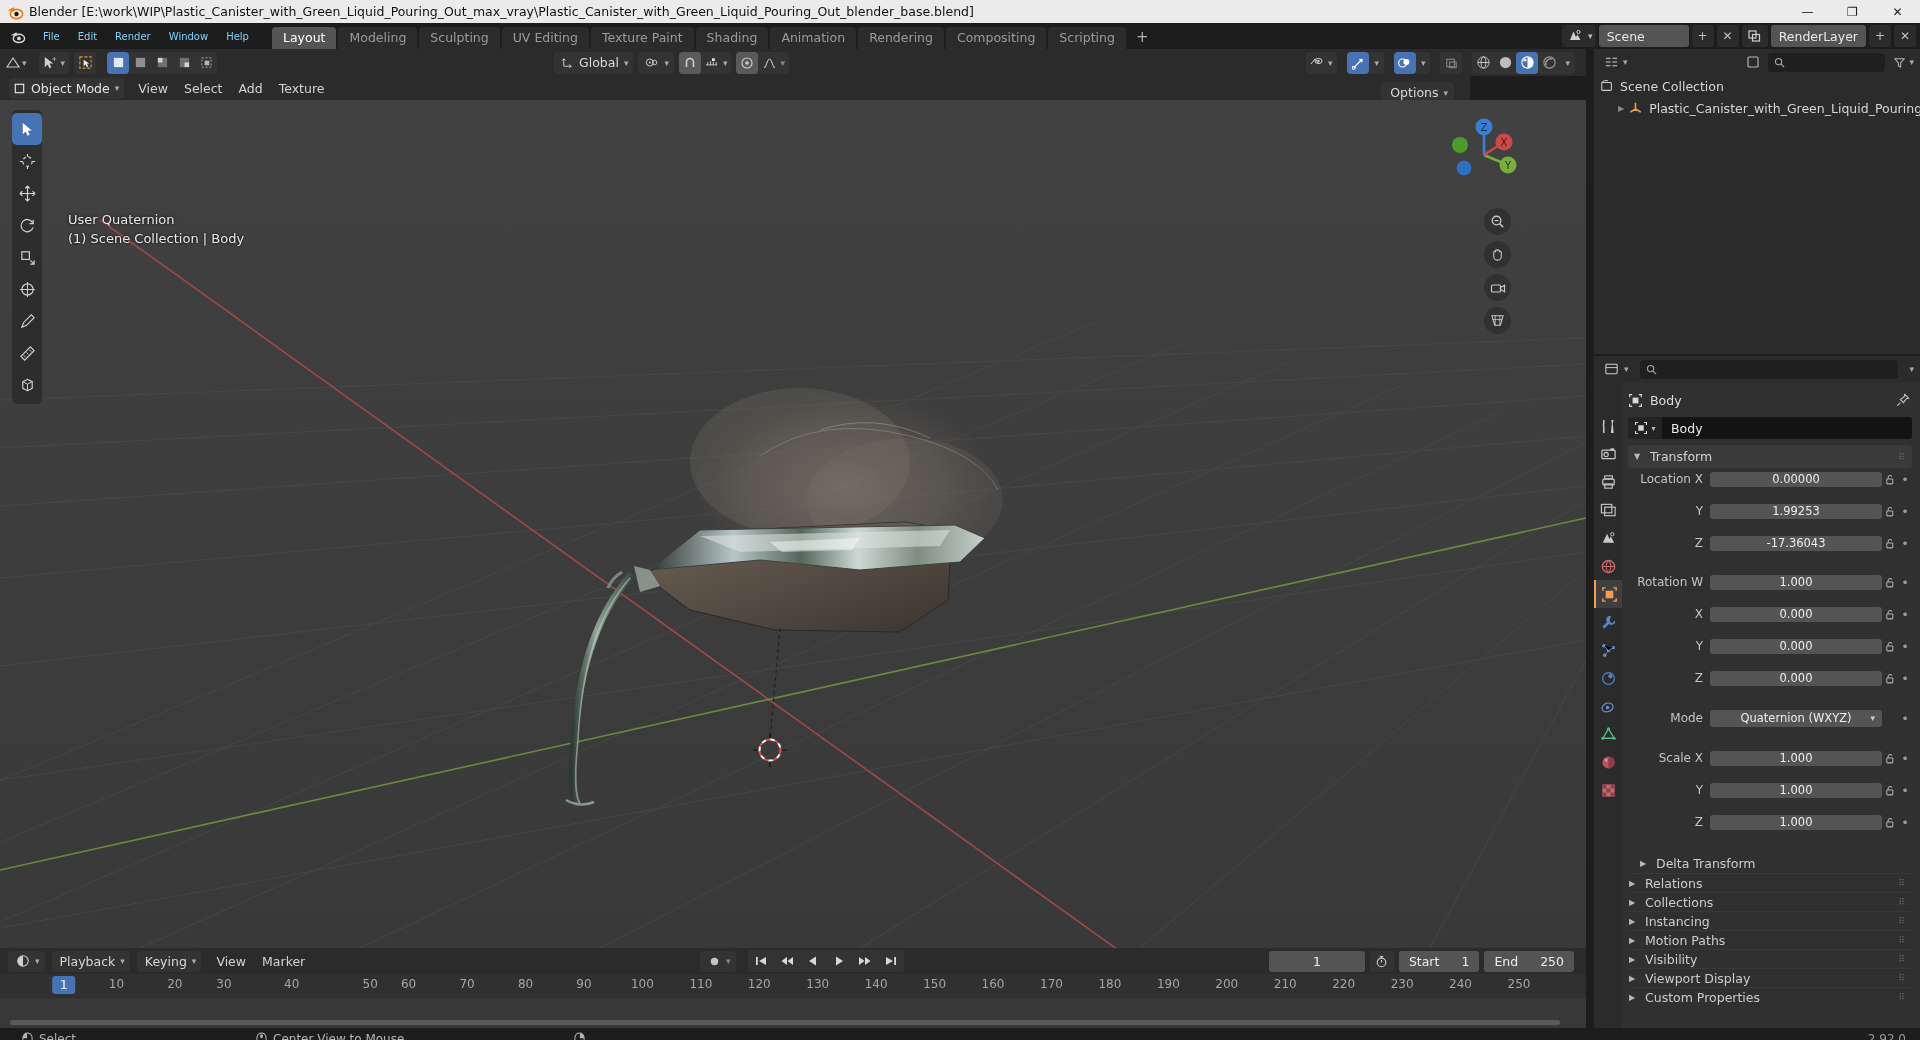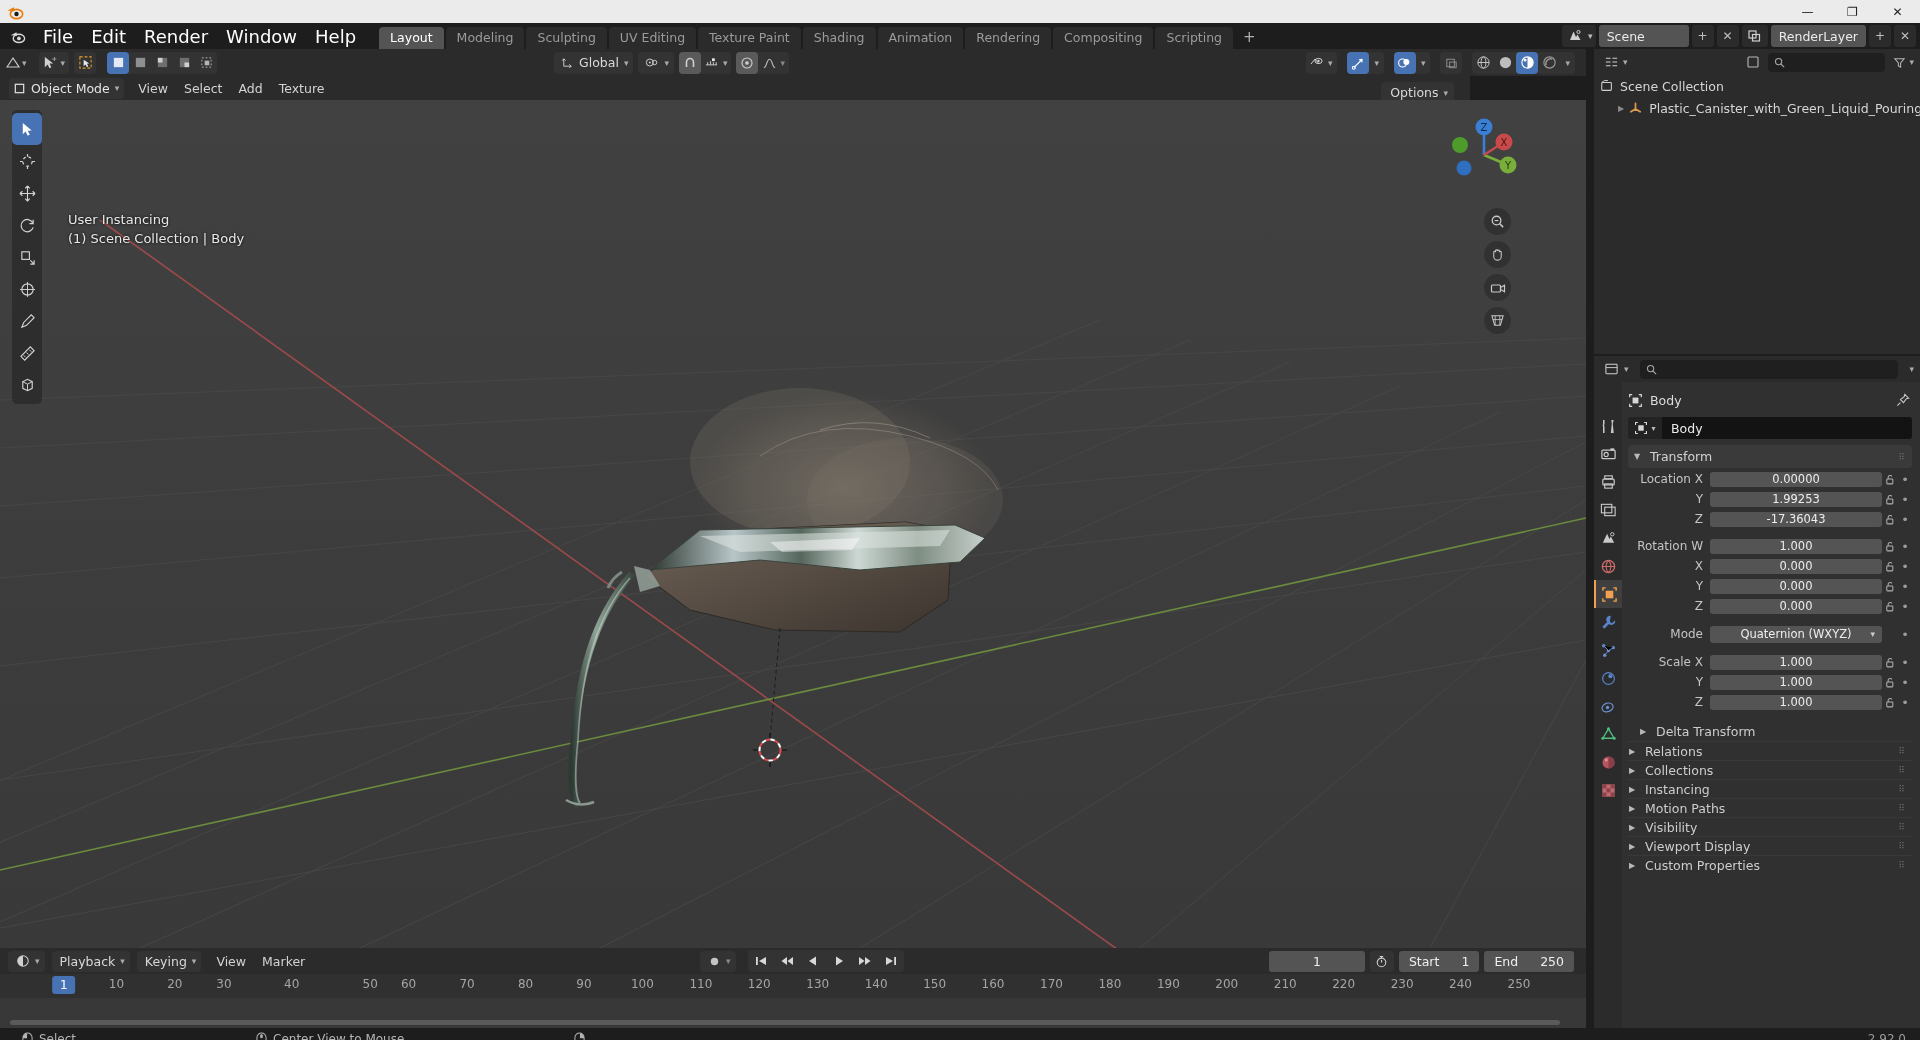--- a/index.html
+++ b/index.html
@@ -11,21 +11,21 @@
               font-size:12.5px; position:relative; }
   #titlebar .blogo { width:18px; height:18px; margin:0 5px 0 6px; flex:none; }
   #titlebar .ttext { white-space:nowrap; overflow:hidden; }
   #winbtns { position:absolute; right:0; top:0; height:23px; display:flex; }
   #winbtns div { width:45px; height:23px; display:flex; align-items:center; justify-content:center;
                  color:#222; font-size:12px; }
 
   
   #topbar { height:26px; background:#1d1d1d; display:flex; align-items:center; position:relative; }
   #topbar .blogo2 { width:17px; height:17px; margin:0 8px 0 9px; flex:none; }
-  .menu { padding:0 9px; height:21px; line-height:21px; font-size:18px; color:#ffffff; border-radius:3px; }
+  .menu { padding:0 9px; height:21px; line-height:21px; font-size:10px; color:#7dd3fc; border-radius:3px; }
   #wstabs { display:flex; align-items:flex-end; height:26px; margin-left:14px; }
   .wstab { padding:0 11px; height:22px; line-height:22px; font-size:12.5px; color:#9b9b9b;
            background:#2b2b2b; margin-right:2px; border-radius:4px 4px 0 0; }
   .wstab.active { background:#545454; color:#fff; }
   .wsplus { color:#b0b0b0; font-size:15px; padding:0 8px; height:22px; line-height:20px; }
   #topright { position:absolute; right:4px; top:2px; display:flex; align-items:center; gap:3px; height:22px; }
   .tr-box { background:#2b2b2b; border-radius:3px; height:22px; display:flex; align-items:center; }
   .tr-ico { width:26px; height:22px; display:flex; align-items:center; justify-content:center; }
   .tr-field { background:#545454; height:22px; display:flex; align-items:center; padding:0 8px;
               border-radius:3px; font-size:12.5px; color:#eaeaea; min-width:90px; }
@@ -108,21 +108,21 @@
               padding:6px 8px 0 6px; }
   .bread { display:flex; align-items:center; gap:7px; height:24px; font-size:12.5px; color:#dcdcdc;
            position:relative; }
   .namefield { display:flex; align-items:center; gap:0; height:22px; margin:5px 0 6px 0; }
   .nf-ico { width:34px; height:22px; background:#232323; border-radius:3px 0 0 3px; display:flex;
             align-items:center; justify-content:center; gap:3px; }
   .nf-in { flex:1; background:#131313; border-radius:0 3px 3px 0; height:22px; display:flex;
            align-items:center; padding-left:9px; font-size:12.5px; color:#eaeaea; }
   .panel-hdr { height:23px; display:flex; align-items:center; gap:7px; font-size:12.5px; color:#d2d2d2;
                background:#3a3a3a; border-radius:4px; margin-bottom:3px; padding:0 6px; }
-  .prow { display:flex; align-items:center; height:16px; margin-bottom:4px; }
+  .prow { display:flex; align-items:center; height:16px; margin-bottom:16px; }
   .plabel { width:82px; text-align:right; font-size:12px; color:#c4c4c4; padding-right:7px; }
   .pval { flex:1; background:#545454; border-radius:3px; height:15px; display:flex; align-items:center;
           justify-content:center; font-size:11.5px; color:#ededed; }
   .pdrop { flex:1; background:#545454; border-radius:3px; height:17px; display:flex; align-items:center;
            justify-content:center; font-size:11.5px; color:#ededed; position:relative; }
   .pdrop .cv { position:absolute; right:7px; font-size:9px; color:#ccc; }
   .plock { width:16px; display:flex; align-items:center; justify-content:center; }
   .pdot { width:14px; display:flex; align-items:center; justify-content:center; color:#9a9a9a; font-size:13px; }
   .gap { height:7px; }
   .sub-hdr { display:flex; align-items:center; gap:7px; height:20px; font-size:12.5px; color:#cdcdcd;
@@ -145,20 +145,21 @@
 <body>
 
 <div id="titlebar">
   <span class="blogo">
     <svg width="18" height="18" viewBox="0 0 18 18">
       <ellipse cx="10.5" cy="11" rx="6.2" ry="4.6" fill="none" stroke="#e87d0d" stroke-width="1.6"></ellipse>
       <circle cx="10.5" cy="11" r="2.2" fill="#1a1a1a"></circle>
       <path d="M1.5 7.5 L8 4.2 L8.6 8.3 Z" fill="#e87d0d"></path>
     </svg>
   </span>
+  <span class="ttext">Blender [E:\work\WIP\Plastic_Canister_with_Green_Liquid_Pouring_Out_max_vray\Plastic_Canister_with_Green_Liquid_Pouring_Out_blender_base.blend]</span>
   <div id="winbtns">
     <div>—</div>
     <div>❐</div>
     <div>✕</div>
   </div>
 </div>
 
 <div id="topbar">
   <span class="blogo2">
     <svg width="17" height="17" viewBox="0 0 18 18">
@@ -487,21 +488,21 @@
     <path d="M780 528 L770 640" stroke="#1e1e1e" stroke-width="1" stroke-dasharray="4 3"></path>
 
     <g transform="translate(770,650)">
       <circle r="10.5" fill="none" stroke="#e04a4a" stroke-width="2" stroke-dasharray="4.5 4.5"></circle>
       <circle r="10.5" fill="none" stroke="#ffffff" stroke-width="2" stroke-dasharray="4.5 4.5" stroke-dashoffset="4.5"></circle>
       <path d="M0 -17 L0 -12 M0 12 L0 17 M-17 0 L-12 0 M12 0 L17 0" stroke="#111" stroke-width="1.2"></path>
     </g>
   </svg>
 
   <div id="vptext">
-    <div>User Instancing</div>
+    <div>User Quaternion</div>
     <div>(1) Scene Collection | Body</div>
   </div>
 
   <div id="lefttools">
     <div class="ltool on">
       <svg width="17" height="17" viewBox="0 0 18 18">
           <path d="M4 2 L4 14 L7 11 L9.2 15.5 L11.4 14.4 L9.2 10.2 L13.5 10 Z" fill="#fff"></path>
         </svg>
     </div>
     <div class="ltool">

